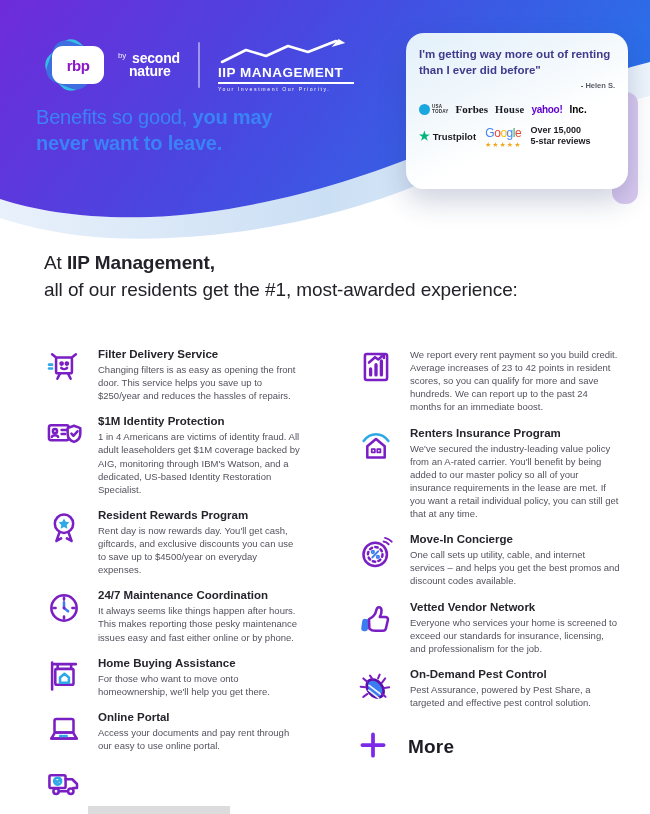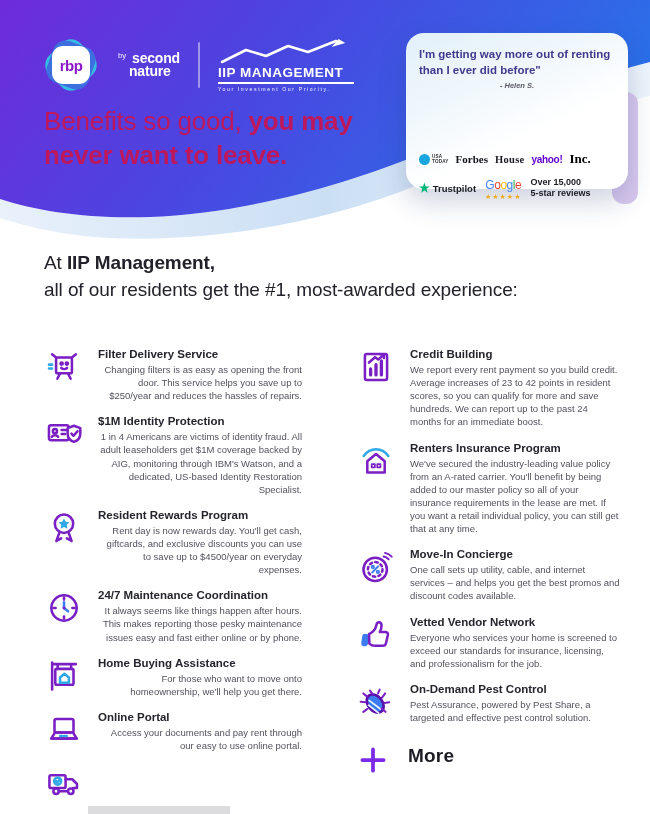--- a/index.html
+++ b/index.html
@@ -11,69 +11,69 @@
   }
   
   .hero-wave { position:absolute; top:0; left:0; width:650px; height:260px; z-index:1; }
   .lavender-strip { position:absolute; left:612px; top:92px; width:26px; height:112px;
     background:#d8c8ee; border-radius:12px; z-index:2; }
   .logo-row { position:absolute; top:36px; left:42px; display:flex; align-items:center; gap:18px; z-index:3; }
   .rbp-badge { position:relative; width:58px; height:58px; flex:none; }
   .rbp-badge .petal { position:absolute; left:7px; top:7px; width:44px; height:44px; border-radius:13px; }
   .rbp-badge .petal.cyan { background:#35bde4; transform:rotate(45deg); }
   .rbp-badge .petal.blue { background:#3e6fe0; transform:rotate(20deg); }
-  .rbp-badge .face { position:absolute; left:10px; top:10px; width:38px; height:38px;
+  .rbp-badge .face { position:absolute; left:10px; top:10px; width:52px; height:38px;
     background:#fff; border-radius:11px; display:flex; align-items:center; justify-content:center;
     font-weight:bold; font-size:15px; color:#8a17c8; letter-spacing:-0.5px; }
   .sn-logo { color:#fff; line-height:0.95; font-weight:bold; font-size:14px; letter-spacing:-0.2px; }
   .sn-logo .by { font-size:8px; font-weight:normal; vertical-align:top; margin-right:6px; opacity:.9; }
   .logo-divider { width:2px; height:46px; background:rgba(255,255,255,.45); border-radius:1px; }
   .iip-logo { color:#fff; width:136px; }
   .iip-logo svg { display:block; margin-bottom:1px; }
   .iip-name { font-size:13.5px; font-weight:bold; letter-spacing:.5px; border-bottom:2px solid #fff; padding-bottom:2px; white-space:nowrap; }
   .iip-tagline { font-size:5.2px; letter-spacing:1.6px; margin-top:2px; opacity:.95; white-space:nowrap; }
-  .headline { position:absolute; top:104px; left:44px; z-index:3; color:#be185d;
-    font-size:26px; line-height:1.32; letter-spacing:-0.2px; width:380px; }
+  .headline { position:absolute; top:104px; left:36px; z-index:3; color:#3b82f6;
+    font-size:20px; line-height:1.32; letter-spacing:-0.2px; width:380px; }
   .headline b { font-weight:bold; }
   
   .tcard { position:absolute; left:406px; top:33px; width:222px; height:156px; z-index:3;
     background:linear-gradient(155deg, #e2f0fa 0%, #f2f8fc 38%, #ffffff 62%);
     border-radius:18px; box-shadow:0 12px 28px rgba(30,50,110,.22); padding:13px 13px 10px; }
   .tquote { font-size:11.5px; font-weight:bold; color:#413a8c; line-height:1.4; }
-  .tattr { font-size:7.5px; color:#5a5a66; text-align:center; margin-top:3px; font-weight:bold;font-style:italic; }
+  .tattr { font-size:7.5px; color:#5a5a66; text-align:right; margin-top:3px; font-weight:bold; }
   .press-row { display:flex; align-items:center; gap:7px; margin-top:13px; }
-  .press-logo { white-space:nowrap;margin-top:48px; }
+  .press-logo { white-space:nowrap; }
   .press-logo.usatoday { display:flex; align-items:center; gap:2px; }
   .usa-dot { width:11px; height:11px; border-radius:50%; background:#1aa7e0; flex:none; }
   .usa-text { font-size:4.6px; font-weight:bold; color:#333; line-height:1.1; letter-spacing:.2px; }
   .press-logo.forbes { font-family:"Liberation Serif", serif; font-weight:bold; font-size:11px; color:#14141a; }
   .press-logo.house { font-family:"Liberation Serif", serif; font-weight:bold; font-size:10.5px; color:#1a1a22; letter-spacing:.3px; }
   .press-logo.yahoo { font-weight:bold; font-size:10px; color:#5f01d1; letter-spacing:-0.3px; }
-  .press-logo.inc { font-family:Liberation Serif, serif; font-weight:bold; font-size:13px; color:#000; }
+  .press-logo.inc { font-family:Liberation Sans, sans-serif; font-weight:bold; font-size:10px; color:#000; }
   .review-row { display:flex; align-items:center; gap:9px; margin-top:9px; }
   .trustpilot { display:flex; align-items:center; gap:3px; font-size:9.5px; font-weight:bold; color:#1b1b21; }
   .tp-star { color:#00b67a; font-size:12px; line-height:1; }
   .google-block { text-align:center; line-height:1; }
   .google-word { font-size:12px; font-weight:normal; letter-spacing:-0.5px; }
   .g-c0{color:#4285f4}.g-c1{color:#ea4335}.g-c2{color:#fbbc05}.g-c3{color:#4285f4}.g-c4{color:#34a853}.g-c5{color:#ea4335}
   .g-stars { font-size:7px; color:#f2a71b; letter-spacing:1px; margin-top:1px; }
   .review-count { font-size:9px; font-weight:bold; color:#1b1b21; line-height:1.2; }
   
   .section-heading { position:absolute; top:250px; left:44px; z-index:3;
     font-size:19px; line-height:1.4; color:#232129; letter-spacing:-0.1px; }
   .benefits { position:absolute; top:316px; left:42px; width:578px; z-index:3;
     display:grid; grid-template-columns:292px 1fr; column-gap:20px;margin-top:32px; }
   .bcol { display:flex; flex-direction:column; gap:13px; }
   .benefit { display:flex; gap:12px; }
   .bicon { flex:none; width:44px; display:flex; justify-content:center; }
   .btitle { font-size:11.5px; font-weight:bold; color:#26242c; margin-bottom:3px; }
   .bdesc { font-size:9.5px; color:#54515d; line-height:1.38; }
-  .bcol-left .bdesc { max-width:204px;text-align:right; }
+  .bcol-left .bdesc { max-width:204px; }
   .bcol-right .bdesc { max-width:232px; }
-  .more-row { display:flex; gap:20px; margin-top:8px; margin-left:4px; }
+  .more-row { display:flex; align-items:center; gap:20px; margin-top:8px; margin-left:4px; }
   .more-label { font-size:19px; font-weight:bold; color:#1d1b23; letter-spacing:.2px; }
   .footer-bar { position:absolute; left:88px; top:806px; width:142px; height:8px; background:#dcdcdf; z-index:3; }
 </style>
 </head>
 <body>
 
 <svg class="hero-wave" viewBox="0 0 650 260" xmlns="http://www.w3.org/2000/svg">
   <defs>
     <linearGradient id="heroGrad" x1="0" y1="0" x2="1" y2="0.25">
       <stop offset="0" stop-color="#6e2bd9"></stop>
@@ -259,21 +259,20 @@
       <div class="benefit">
         <span class="bicon">
           <svg width="38" height="38" viewBox="0 0 24 24" fill="none" stroke="#7a1fc4" stroke-width="1.6" stroke-linecap="round" stroke-linejoin="round">
             <rect x="5" y="3.8" width="14" height="16.4" rx="1.2"></rect>
             <path d="M8.6 17v-3.8M12 17v-6.4M15.4 17v-8.8" stroke-width="2.1"></path>
             <path d="M7.6 9.2l3.8-3.4 2 1.5 3.4-2.8"></path>
             <path d="M14.6 4h2.4v2.3"></path>
           </svg>
         </span>
         <div>
-          <div class="btitle">Credit Building</div>
           <div class="bdesc">We report every rent payment so you build credit. Average increases of 23 to 42 points in resident scores, so you can qualify for more and save hundreds. We can report up to the past 24 months for an immediate boost.</div>
         </div>
       </div>
       <div class="benefit">
         <span class="bicon">
           <svg width="38" height="38" viewBox="0 0 24 24" fill="none" stroke="#7a1fc4" stroke-width="1.6" stroke-linecap="round" stroke-linejoin="round">
             <path d="M4.2 8.8c4.2-5.6 11.4-5.6 15.6 0" stroke="#2fa8e8"></path>
             <path d="M6.5 12.2l5.5-4.6 5.5 4.6v7h-11z"></path>
             <path d="M9.3 14h2v2h-2zM12.8 14h2v2h-2z" stroke-width="1.1"></path>
           </svg>

